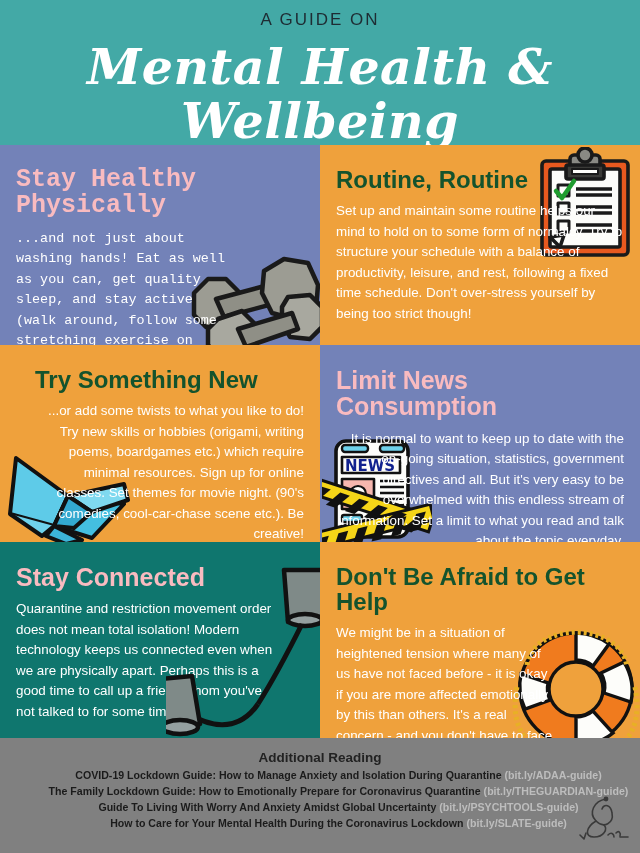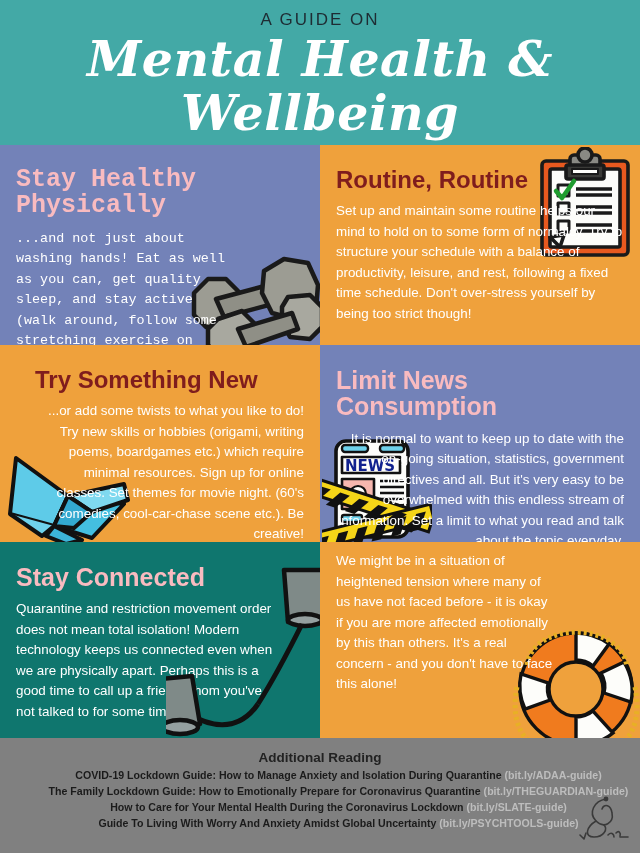--- a/index.html
+++ b/index.html
@@ -21,21 +21,21 @@
   .eyebrow {
     margin-top: 10px;
     font-size: 17px; letter-spacing: 2.0px;
     color: #1e2c33; font-weight: 400;
   }
   .maintitle {
     font-family: "DejaVu Serif", serif;
     font-style: italic; font-weight: bold;
     font-size: 49px; color: #ffffff;
     line-height: 54px; letter-spacing: 0.5px;
-    margin-top: 2px;
+    margin-top: 10px;
   }
   .subtitle {
     font-size: 15.5px; letter-spacing: 1.6px;
     color: #1e2c33; margin-top: 4px;
   }
 
   
   .grid { position: absolute; top: 145px; left: 0; width: 640px; height: 593px; }
   .panel { position: absolute; overflow: hidden; }
   .p1 { left: 0;   top: 0;   width: 320px; height: 200px; background: #7382B8; font-family: Liberation Mono, monospace; }
@@ -44,21 +44,21 @@
   .p4 { left: 320px; top: 200px; width: 320px; height: 197px; background: #7382B8; }
   .p5 { left: 0;   top: 397px; width: 320px; height: 196px; background: #0f766e; }
   .p6 { left: 320px; top: 397px; width: 320px; height: 196px; background: #EFA13C; }
 
   .ptitle {
     position: relative; z-index: 3;
     font-weight: bold; line-height: 1.05;
     padding: 0 16px;
   }
   .ptitle.pink { color: #F9BBC0; font-size: 25px; }
-  .ptitle.red  { color: #7f1d1d; font-size: 24px; }
+  .ptitle.red  { color: #14532d; font-size: 24px; }
   .pbody {
     position: relative; z-index: 3;
     color: #ffffff; font-size: 13.4px;
     line-height: 20.5px; padding: 0 16px;
   }
   .pad-t-18 { padding-top: 22px; }
   .pad-t-8  { padding-top: 9px; }
   .align-right { text-align: right; }
 
   
@@ -141,21 +141,21 @@
         <g stroke="#111111" stroke-width="4" stroke-linejoin="round">
           <path d="M20 18 L72 56 L58 86 L14 74 Z" fill="#5ecbe8"></path>
           <path d="M72 56 L58 86 L96 98 L128 64 Z" fill="#44bfe0"></path>
           <path d="M72 56 L128 44 L132 60 L96 72 Z" fill="#7fd9ef"></path>
           <path d="M58 86 L86 100 L70 104 L50 96 Z" fill="#3cb4d8"></path>
           <path d="M14 74 L46 96 L58 86" fill="#6fd2ec"></path>
           <path d="M72 56 L96 72 L78 88 L58 86 Z" fill="#33a9d0"></path>
         </g>
       </svg>
       <div class="ptitle red pad-t-18">Try Something New</div>
-      <div class="pbody pad-t-8 align-right">...or add some twists to what you like to do! Try new skills or hobbies (origami, writing poems, boardgames etc.) which require minimal resources.  Sign up for online classes. Set themes for movie night. (60's comedies, cool-car-chase scene etc.). Be creative!</div>
+      <div class="pbody pad-t-8 align-right">...or add some twists to what you like to do! Try new skills or hobbies (origami, writing poems, boardgames etc.) which require minimal resources.  Sign up for online classes. Set themes for movie night. (90's comedies, cool-car-chase scene etc.). Be creative!</div>
     </div>
 
     <div class="panel p4">
       <svg class="art art-news" width="110" height="110" viewBox="0 0 110 110">
         <g stroke="#111111" stroke-width="3.6" stroke-linejoin="round">
           <rect x="14" y="6" width="72" height="96" rx="10" fill="#fdfdfa"></rect>
           <rect x="20" y="10" width="26" height="7" rx="3" fill="#6fd2ec" stroke-width="2.4"></rect>
           <rect x="58" y="10" width="24" height="7" rx="3" fill="#6fd2ec" stroke-width="2.4"></rect>
           <rect x="20" y="22" width="58" height="16" fill="#fdfdfa" stroke-width="2.6"></rect>
           <text x="23" y="36" font-family="DejaVu Sans, sans-serif" font-size="15" font-weight="bold" fill="#11228f" stroke="none">NEWS</text>
@@ -209,43 +209,44 @@
           <circle cx="67" cy="72" r="27" fill="#EFA13C"></circle>
           <path d="M67 16 a56 56 0 0 1 33 11 l-16 22 a27 27 0 0 0 -17 -6 Z" fill="#fdfdfa"></path>
           <path d="M115 45 a56 56 0 0 1 7 40 l-27 -9 a27 27 0 0 0 -3 -20 Z" fill="#fdfdfa"></path>
           <path d="M104 116 a56 56 0 0 1 -37 12 v-28 a27 27 0 0 0 17 -6 Z" fill="#fdfdfa"></path>
           <path d="M16 92 a56 56 0 0 1 -4 -35 l27 9 a27 27 0 0 0 2 17 Z" fill="#fdfdfa"></path>
           <path d="M18 48 C24 4 112 4 118 50" fill="none" stroke="#E8B025" stroke-width="5" stroke-dasharray="3 3"></path>
           <path d="M8 70 C-2 120 30 136 42 132" fill="none" stroke="#E8B025" stroke-width="5" stroke-dasharray="3 3"></path>
           <path d="M126 70 C136 120 106 136 94 132" fill="none" stroke="#E8B025" stroke-width="5" stroke-dasharray="3 3"></path>
         </g>
       </svg>
+      <div class="ptitle red pad-t-18">Don't Be Afraid to Get Help</div>
       <div class="pbody pad-t-8" style="width:250px">We might be in a situation of heightened tension where many of us have not faced before - it is okay if you are more affected emotionally by this than others. It's a real concern - and you don't have to face this alone!</div>
     </div>
 
   </div>
 
   <div class="footer">
     <div class="foot-title">Additional Reading</div>
 
     <div class="foot-line">
       <span>COVID-19 Lockdown Guide: How to Manage Anxiety and Isolation During Quarantine</span>
       <span class="url">(bit.ly/ADAA-guide)</span>
     </div>
     <div class="foot-line">
       <span>The Family Lockdown Guide: How to Emotionally Prepare for Coronavirus Quarantine</span>
       <span class="url">(bit.ly/THEGUARDIAN-guide)</span>
     </div>
     <div class="foot-line">
+      <span>Guide To Living With Worry And Anxiety Amidst Global Uncertainty</span>
+      <span class="url">(bit.ly/PSYCHTOOLS-guide)</span>
+    </div>
+    <div class="foot-line">
       <span>How to Care for Your Mental Health During the Coronavirus Lockdown</span>
       <span class="url">(bit.ly/SLATE-guide)</span>
-    </div>
-    <div class="foot-line">
-      <span>Guide To Living With Worry And Anxiety Amidst Global Uncertainty</span>
-      <span class="url">(bit.ly/PSYCHTOOLS-guide)</span>
     </div>
 
     <svg class="signature" width="60" height="58" viewBox="0 0 60 58">
       <g fill="none" stroke="#3a3a3a" stroke-width="1.6" stroke-linecap="round">
         <path d="M34 8 C22 10 16 22 24 30 C32 38 42 32 40 22 C39 14 32 12 30 18"></path>
         <path d="M24 30 C14 36 12 46 22 46 C32 46 36 38 32 34"></path>
         <circle cx="34" cy="8" r="2.4" fill="#3a3a3a" stroke="none"></circle>
         <path d="M8 44 l4 4 M14 42 l-2 6"></path>
         <path d="M36 44 c4 -4 6 0 6 2 M44 42 c3 -3 5 0 4 3"></path>
         <path d="M48 46 h8"></path>

